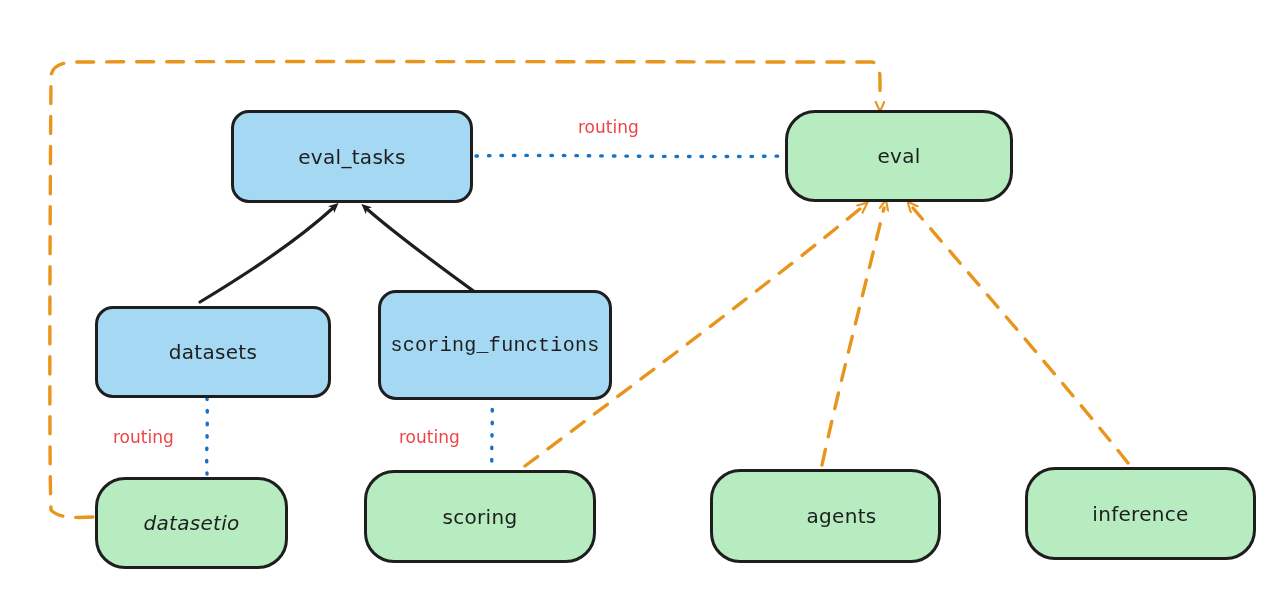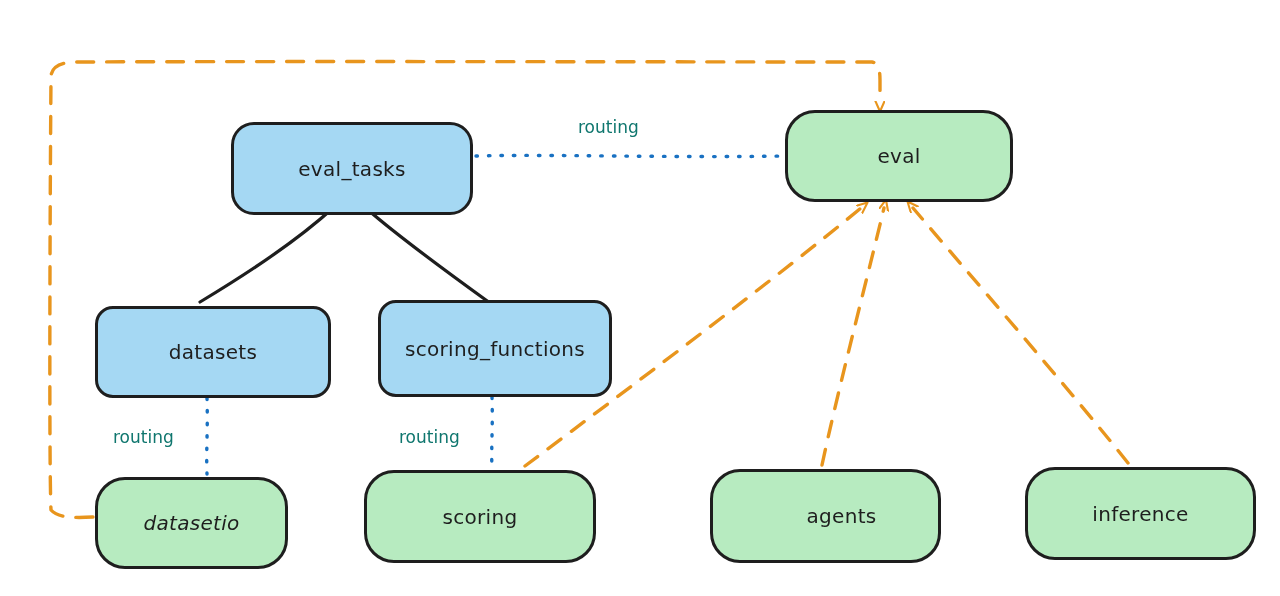--- a/index.html
+++ b/index.html
@@ -46,21 +46,21 @@
     border-radius: 30px;
   }
   .node-label {
     pointer-events: none;
     white-space: nowrap;
   }
   .edge-label {
     position: absolute;
     font-family: "DejaVu Sans", sans-serif;
     font-size: 17px;
-    color: #0f766e;
+    color: #ef4444;
     white-space: nowrap;
     z-index: 4;
   }
 </style>
 </head>
 <body>
 
 <div id="canvas">
 
   <svg id="edges" viewBox="0 0 1280 596" xmlns="http://www.w3.org/2000/svg">
@@ -103,33 +103,33 @@
 
     <g>
       <path d="M822,465 C838,390 868,275 884,208" fill="none" stroke="#e8951d" stroke-width="3.4" stroke-linecap="round" stroke-dasharray="16 13" marker-end="url(#arrow-orange)"></path>
     </g>
 
     <g>
       <path d="M1128,463 C1070,390 970,275 913,208" fill="none" stroke="#e8951d" stroke-width="3.4" stroke-linecap="round" stroke-dasharray="16 13" marker-end="url(#arrow-orange)"></path>
     </g>
   </svg>
 
-  <div class="node blue" style="left:231px; top:122px; width:242px; height:93px;border-radius:23px;">
+  <div class="node blue" style="left:231px; top:110px; width:242px; height:93px;">
     <span class="node-label">eval_tasks</span>
   </div>
 
   <div class="node green" style="left:785px; top:110px; width:228px; height:92px;">
     <span class="node-label">eval</span>
   </div>
 
   <div class="node blue" style="left:95px; top:306px; width:236px; height:92px;">
     <span class="node-label">datasets</span>
   </div>
 
-  <div class="node blue" style="left:378px; top:300px; width:234px; height:97px;">
+  <div class="node blue" style="left:378px; top:290px; width:234px; height:110px;font-family:Liberation Mono, monospace;">
     <span class="node-label">scoring_functions</span>
   </div>
 
   <div class="node green" style="left:95px; top:477px; width:193px; height:92px;font-style:italic;">
     <span class="node-label">datasetio</span>
   </div>
 
   <div class="node green" style="left:364px; top:470px; width:232px; height:93px;">
     <span class="node-label">scoring</span>
   </div>

